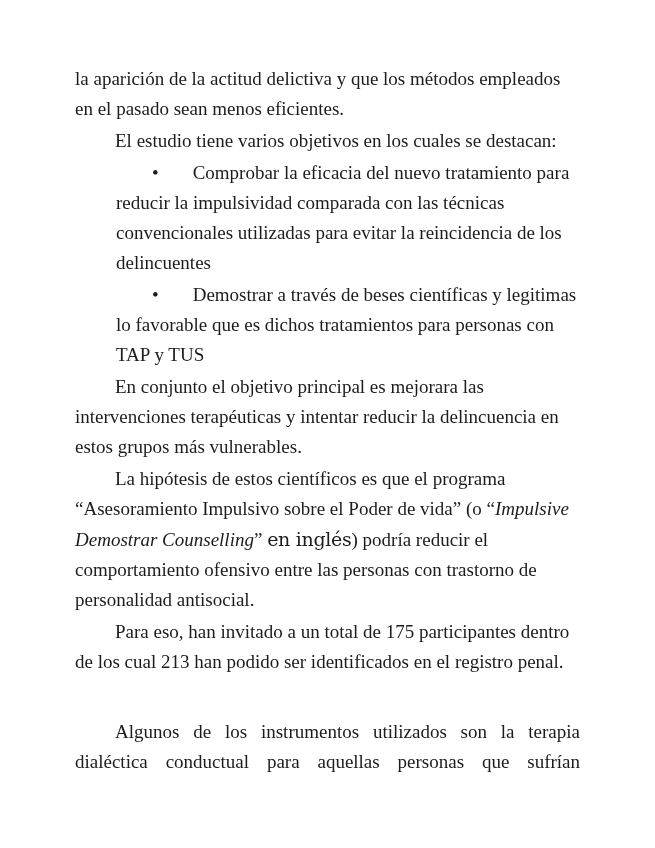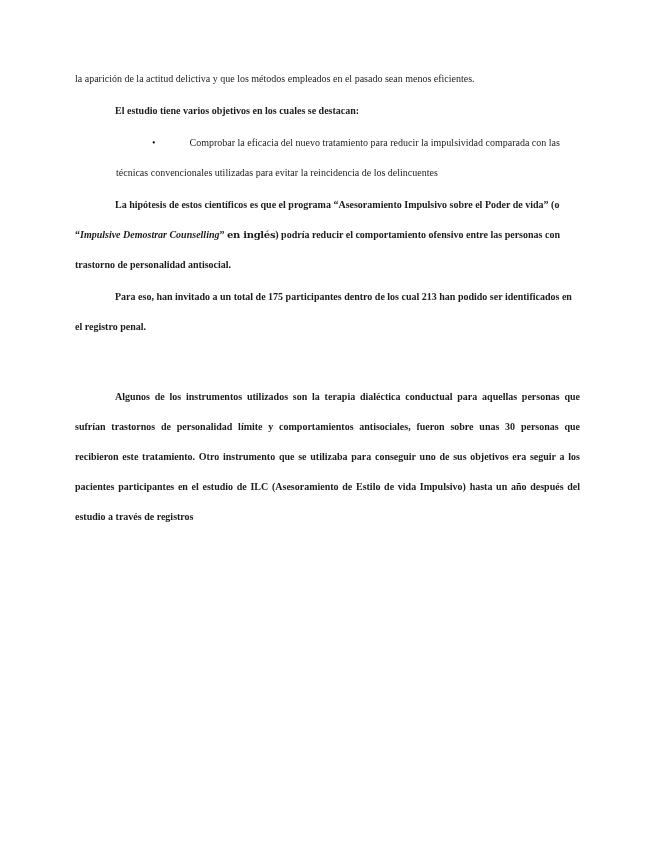--- a/index.html
+++ b/index.html
@@ -3,47 +3,49 @@
 <meta charset="utf-8">
 <style>
   * { margin: 0; padding: 0; box-sizing: border-box; }
   html, body { background: #ffffff; }
   .page {
     position: relative;
     width: 655px;
     height: 784px;
     background: #ffffff;
     font-family: "Liberation Serif", serif;
-    font-size: 10px;
+    font-size: 19px;
     line-height: 30px;
     color: #1c1c1c;
     padding: 64px 75px 0 75px;
     overflow: hidden;
   }
   p { margin: 0 0 2px 0; text-align: left; }
-  .indent { text-indent: 40px; font-weight: bold; }
+  .indent { text-indent: 40px; }
   .justified { text-align: justify; margin-top: 40px; }
   .bullet-item { padding-left: 41px; text-indent: 36px; }
   .bullet-gap { display: inline-block; width: 34px; }
   .italic-phrase { font-style: italic; }
   .alt-font-phrase { font-family: "DejaVu Serif", serif; letter-spacing: -0.3px; }
 </style>
 </head>
 <body>
 
 <div class="page">
 
   <p>la aparición de la actitud delictiva y que los métodos empleados en el pasado sean menos eficientes.</p>
 
   <p class="indent">El estudio tiene varios objetivos en los cuales se destacan:</p>
 
   <p class="bullet-item"><span>•</span><span class="bullet-gap"></span><span>Comprobar la eficacia del nuevo tratamiento para reducir la impulsividad comparada con las técnicas convencionales utilizadas para evitar la reincidencia de los delincuentes</span></p>
 
 
+  <p class="bullet-item"><span>•</span><span class="bullet-gap"></span><span>Demostrar a través de beses científicas y legitimas lo favorable que es dichos tratamientos para personas con TAP y TUS</span></p>
 
+  <p class="indent">En conjunto el objetivo principal es mejorara las intervenciones terapéuticas y intentar reducir la delincuencia en estos grupos más vulnerables.</p>
 
   <p class="indent"><span>La hipótesis de estos científicos es que el programa “Asesoramiento Impulsivo sobre el Poder de vida” (o “</span><span class="italic-phrase">Impulsive Demostrar Counselling</span><span>” </span><span class="alt-font-phrase">en inglés</span><span>) podría reducir el comportamiento ofensivo entre las personas con trastorno de personalidad antisocial.</span></p>
 
   <p class="indent">Para eso, han invitado a un total de 175 participantes dentro de los cual 213 han podido ser identificados en el registro penal.</p>
 
   <p class="indent justified">Algunos de los instrumentos utilizados son la terapia dialéctica conductual para aquellas personas que sufrían trastornos de personalidad límite y comportamientos antisociales, fueron sobre unas 30 personas que recibieron este tratamiento. Otro instrumento que se utilizaba para conseguir uno de sus objetivos era seguir a los pacientes participantes en el estudio de ILC (Asesoramiento de Estilo de vida Impulsivo) hasta un año después del estudio a través de registros</p>
 
 </div>
 
 </body></html>

